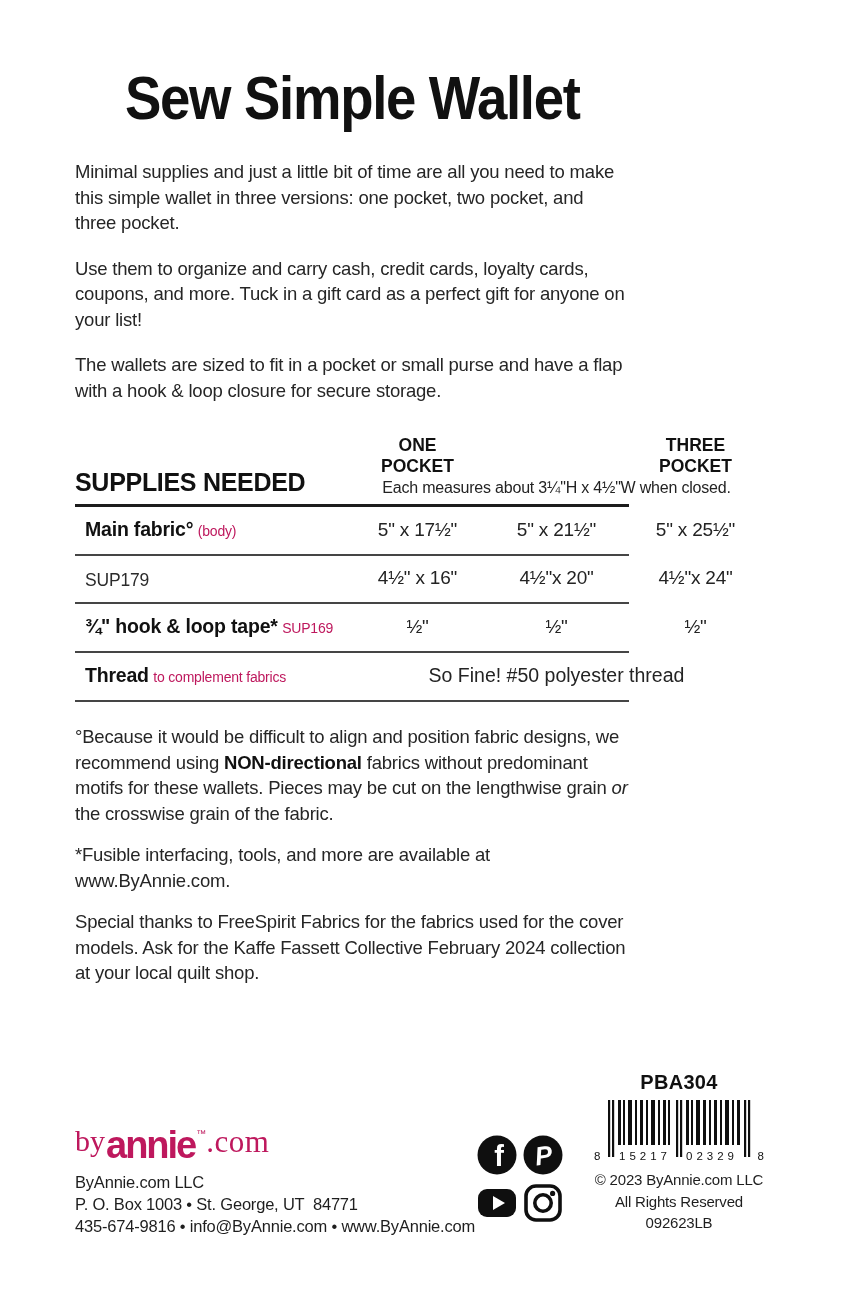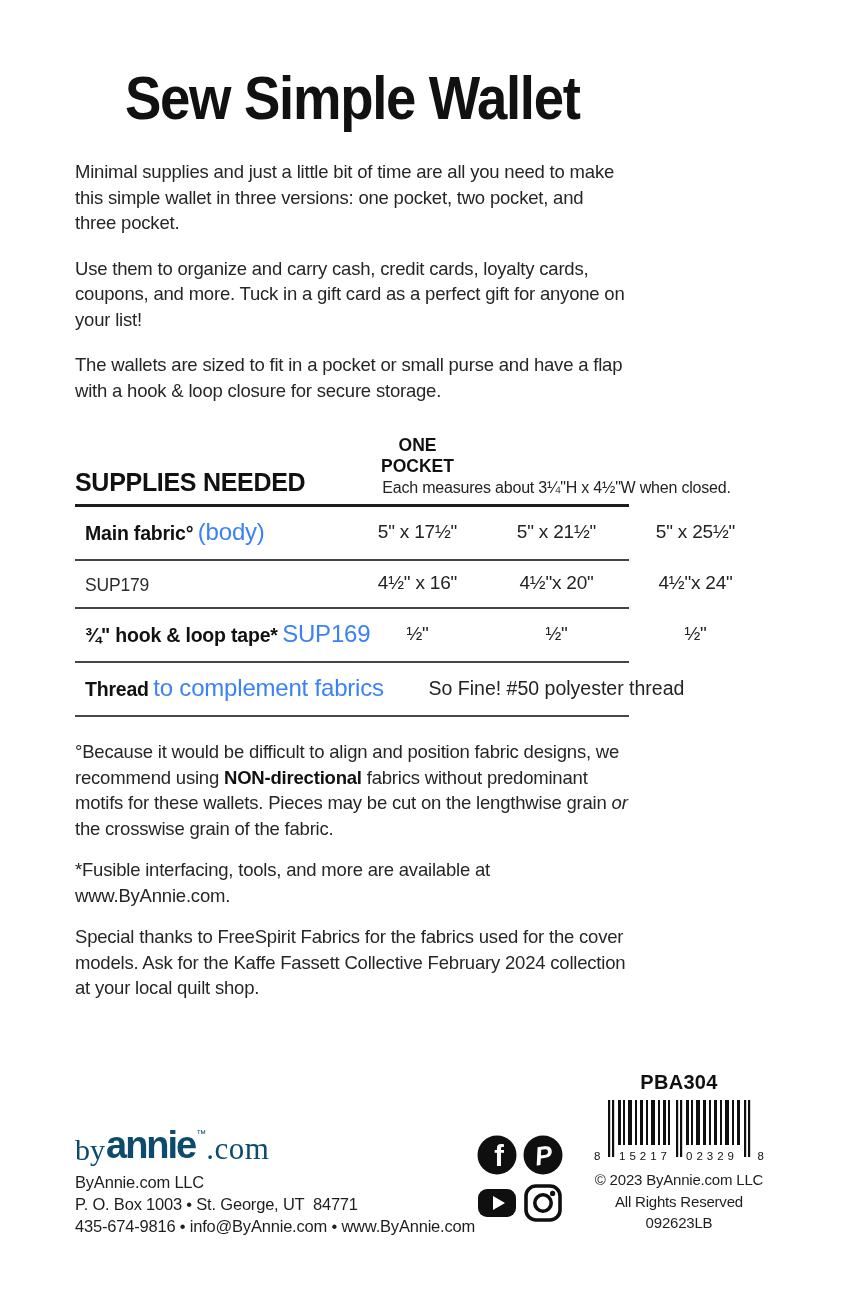--- a/index.html
+++ b/index.html
@@ -60,34 +60,34 @@
   .trow {
     display:grid;
     grid-template-columns:273px 139px 139px 139px;
     align-items:center;
     border-bottom:2px solid #454545;
     padding:11px 0 13px 0;
   }
   .trow.row-fusible { padding:9px 0 11px 0; }
   .tlabel { padding-left:10px; white-space:nowrap; }
   .tname  { font-size:19.5px; font-weight:700; color:#111; letter-spacing:-0.2px; }
-  .tdetail{ font-size:24px; font-weight:400; color:#3b82f6; letter-spacing:-0.2px; }
+  .tdetail{ font-size:14px; font-weight:400; color:#be185d; letter-spacing:-0.2px; }
   .tsku   { font-size:17.5px; color:#2b2b2b; margin-top:5px; letter-spacing:-0.2px; }
   .tval   { text-align:center; font-size:19px; letter-spacing:-0.2px; color:#232323; }
   .tspan  { grid-column:2 / 5; text-align:center; font-size:19.5px; color:#232323; }
 
   
   .note { font-size:18.5px; line-height:25.5px; letter-spacing:-0.2px; color:#262626; margin-top:16px; }
   .note.first { margin-top:22px; }
   .note b { color:#111; }
   .note i { font-style:italic; }
 
   
   .brand-block { position:absolute; left:75px; top:1124px; }
-  .logo { display:flex; align-items:flex-end; color:#0c4a6e; }
+  .logo { display:flex; align-items:flex-start; color:#be185d; }
   .logo-by  { font-family:"Liberation Serif", serif; font-size:30px; }
   .logo-annie { font-size:38px; font-weight:800; letter-spacing:-2px; margin-left:1px; }
   .logo-tm { font-size:10px; align-self:flex-start; margin-top:4px; margin-left:1px; }
   .logo-com { font-family:"Liberation Serif", serif; font-size:31px; letter-spacing:0.5px; }
   .addr { margin-top:4px; font-size:16.5px; line-height:22px; letter-spacing:-0.2px; color:#1e1e1e; white-space:pre-wrap; }
 
   .social-grid {
     position:absolute; left:477px; top:1135px;
     display:grid; grid-template-columns:40px 40px; grid-gap:8px 6px;
   }
@@ -116,20 +116,21 @@
 
   <p class="para first">Minimal supplies and just a little bit of time are all you need to make this simple wallet in three versions: one pocket, two pocket, and three pocket.</p>
   <p class="para">Use them to organize and carry cash, credit cards, loyalty cards, coupons, and more. Tuck in a gift card as a perfect gift for anyone on your list!</p>
   <p class="para">The wallets are sized to fit in a pocket or small purse and have a flap with a hook &amp; loop closure for secure storage.</p>
 
   <div class="supplies">
 
     <div class="thead">
       <div class="supplies-heading">SUPPLIES NEEDED</div>
       <div class="pocket-head ph2"><span>ONE POCKET</span></div>
+      <div class="pocket-head ph4"><span>THREE POCKET</span></div>
       <div class="size-note">Each measures about 3¼"H x 4½"W when closed.</div>
     </div>
 
     <div class="trow">
       <div class="tlabel">
         <span class="tname">Main fabric°</span>
         <span class="tdetail">(body)</span>
       </div>
       <div class="tval">5" x 17½"</div>
       <div class="tval">5" x 21½"</div>

